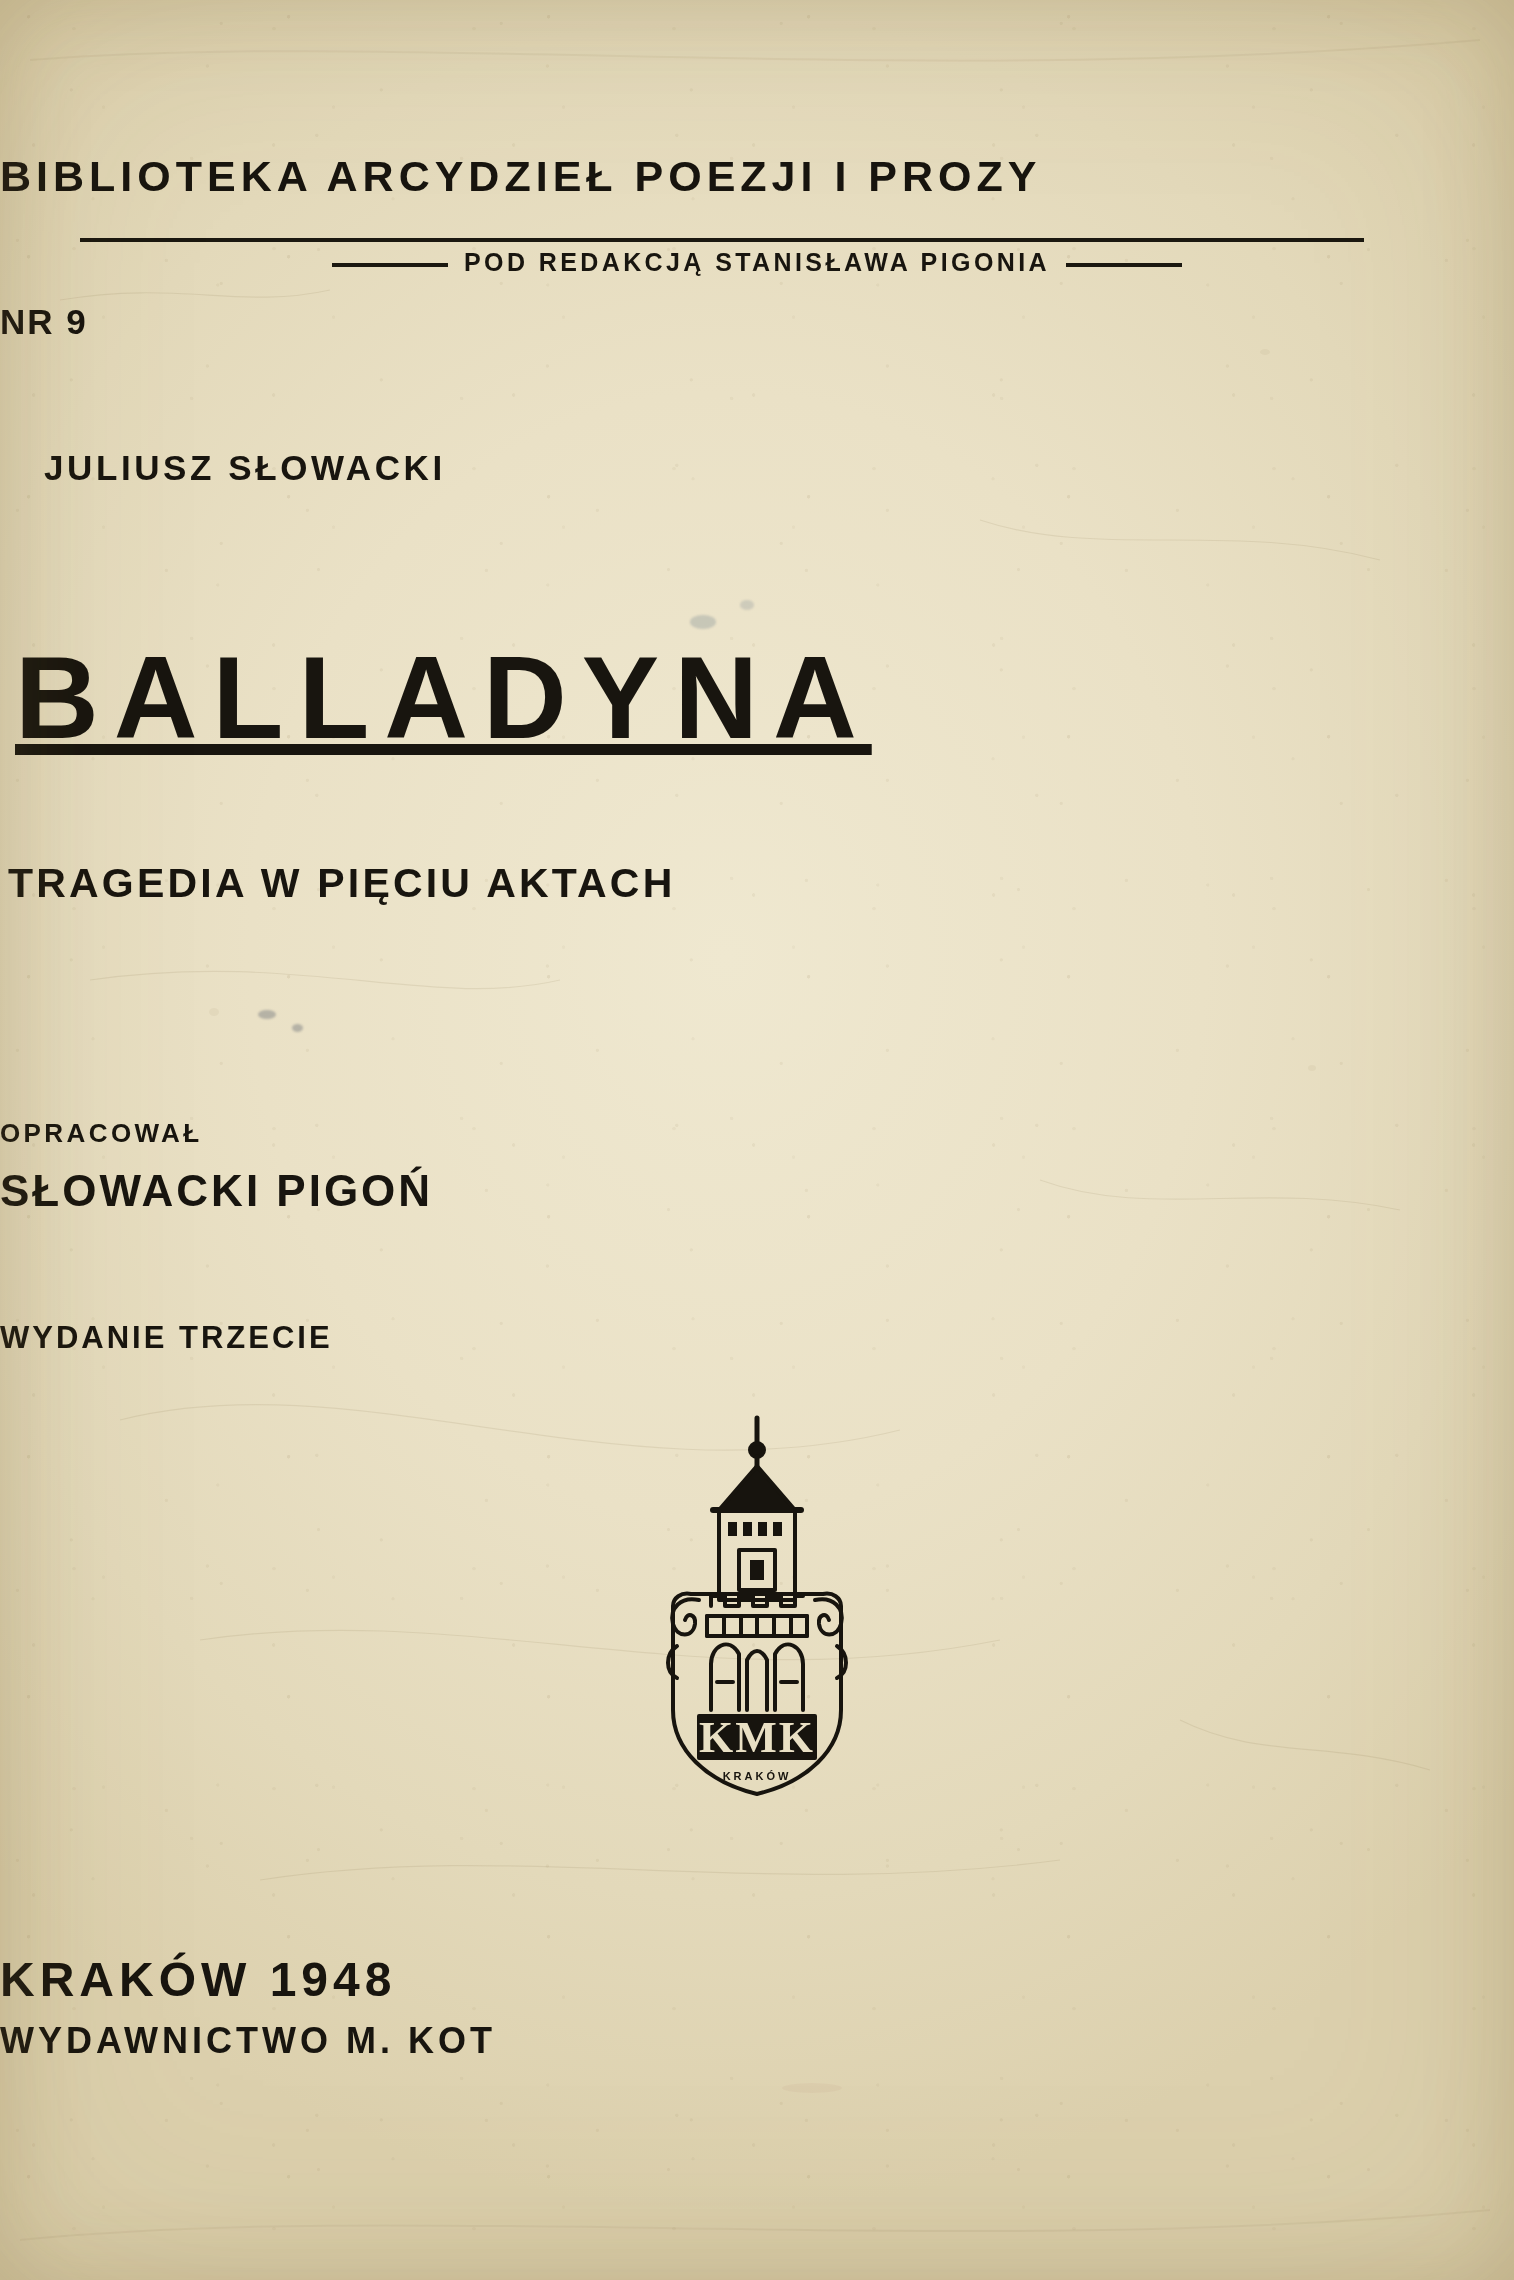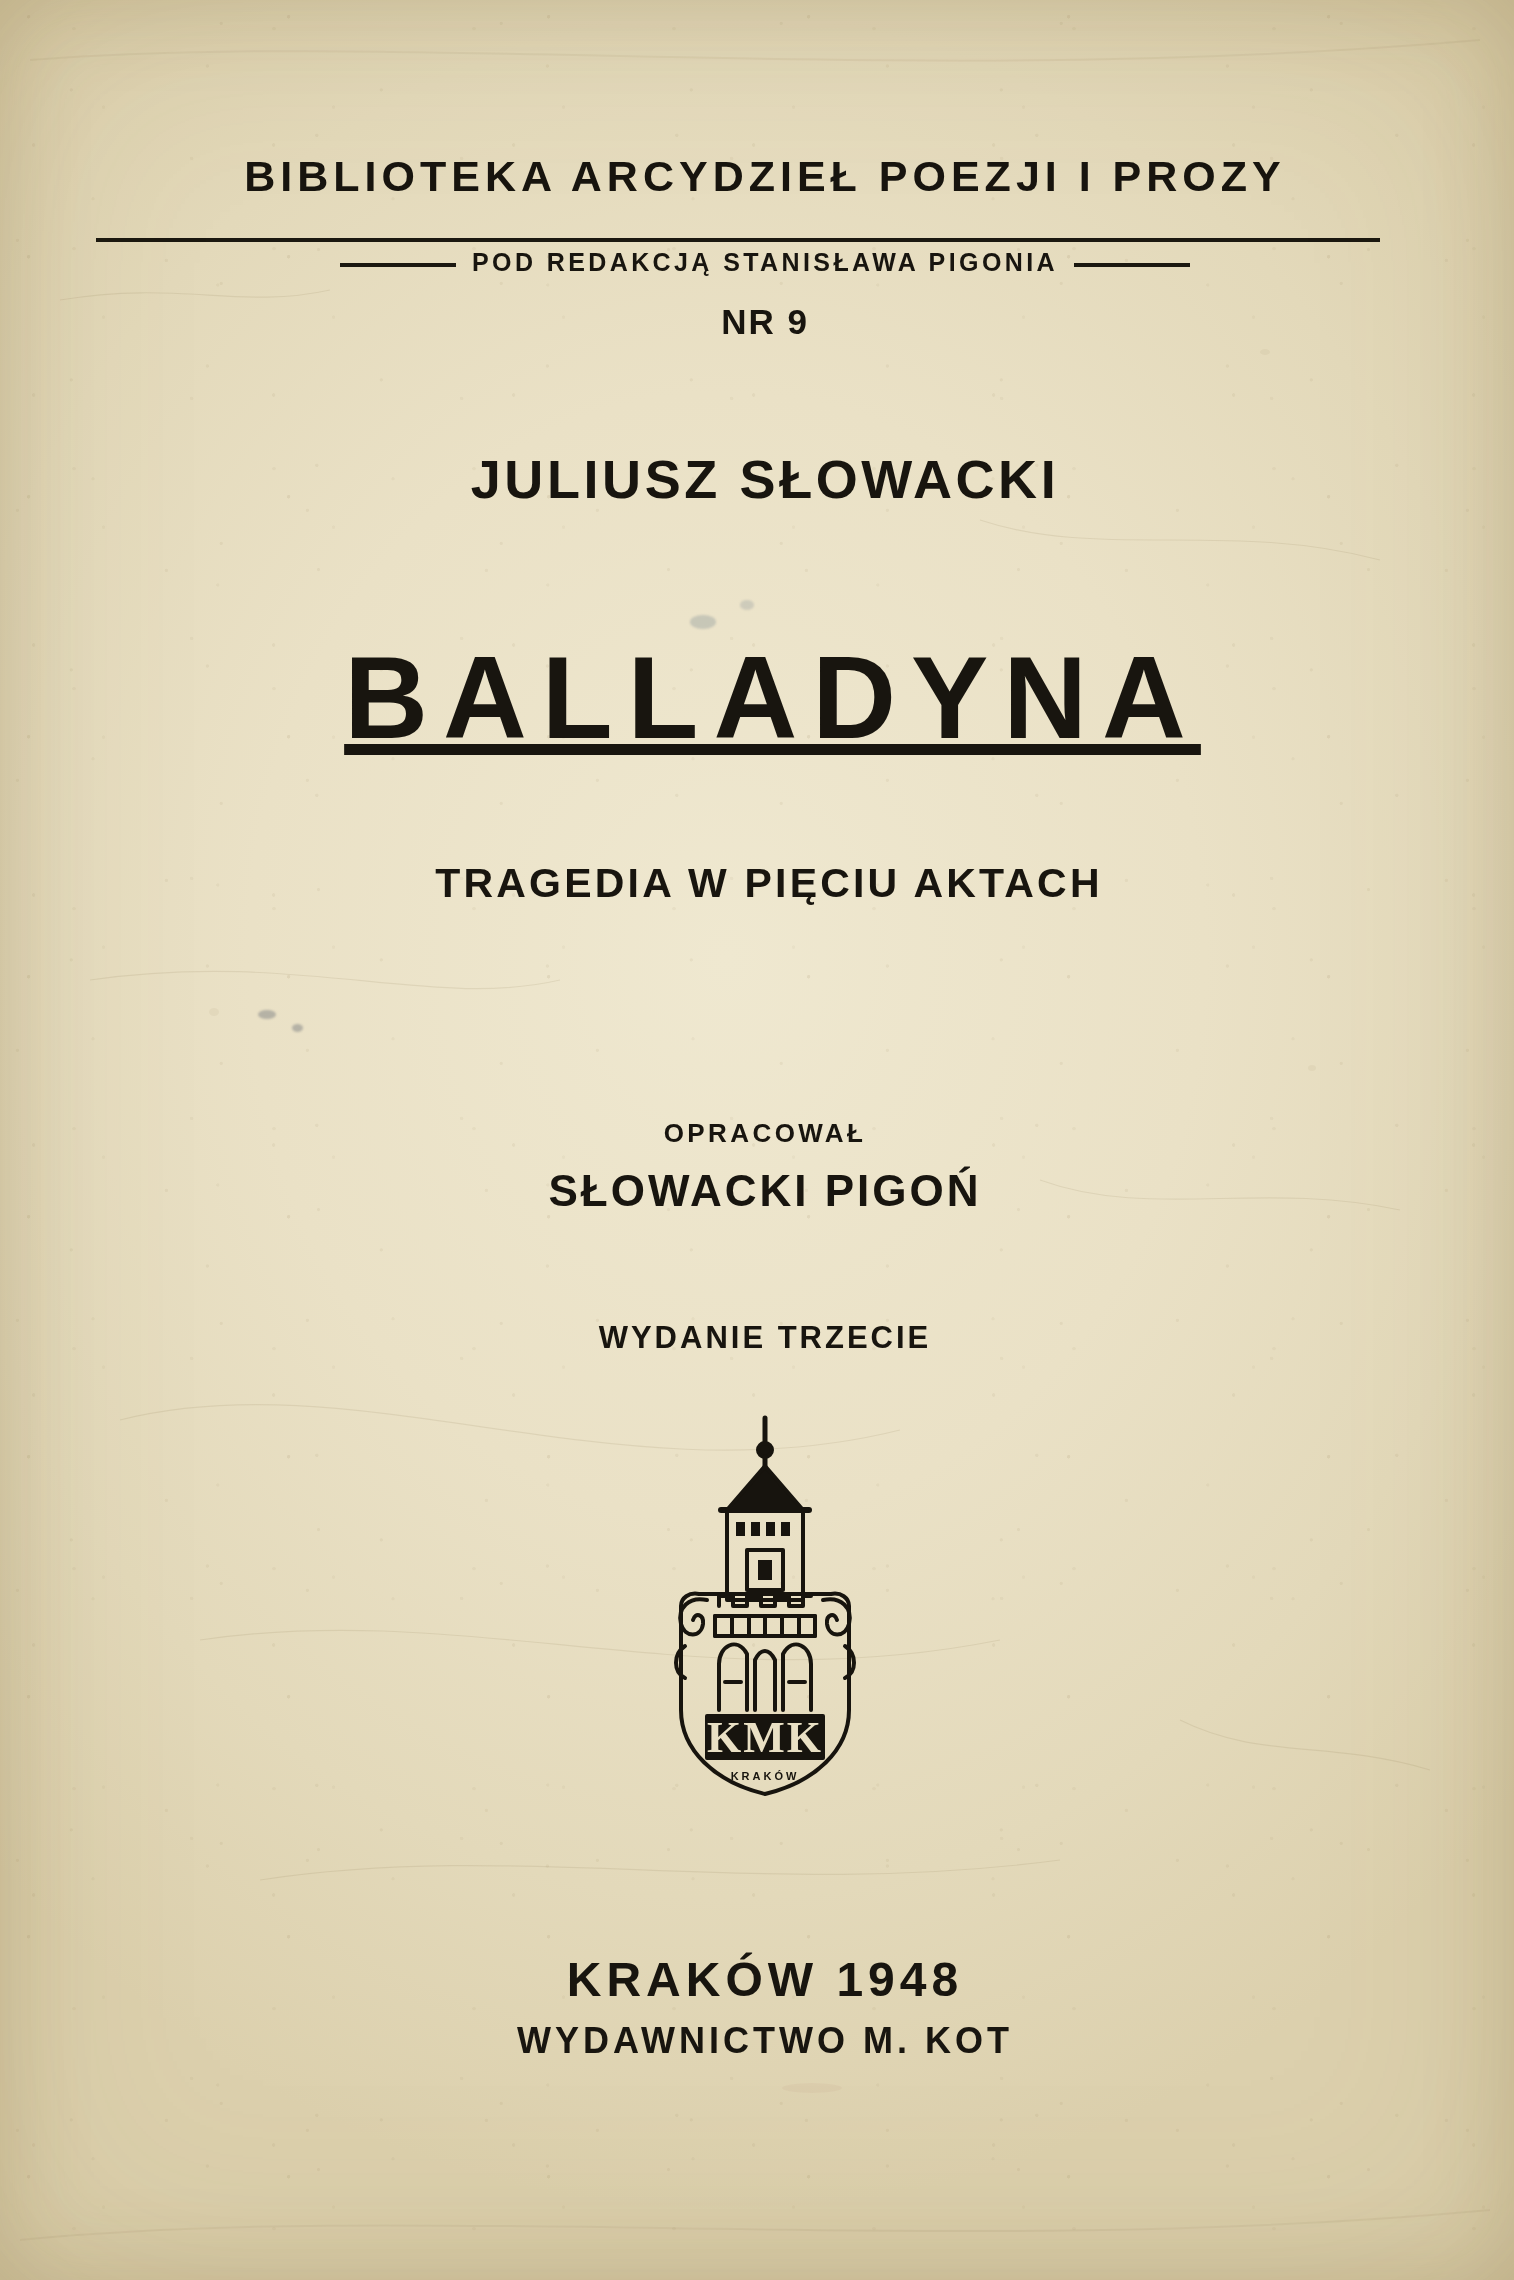--- a/index.html
+++ b/index.html
@@ -57,22 +57,20 @@
   .scratches {
     position: absolute;
     inset: 0;
     pointer-events: none;
     opacity: .30;
   }
   .content {
     position: absolute;
     inset: 0;
     color: #18150f;
-    text-align: center;
-    margin-left: 16px;
   }
 
   .series-title {
     position: absolute;
     top: 152px;
     left: 0; right: 0;
     font-size: 43px;
     letter-spacing: 5.0px;
     font-weight: 700;
     white-space: nowrap;
@@ -112,23 +110,24 @@
     top: 302px;
     left: 0; right: 0;
     font-size: 35px;
     letter-spacing: 2px;
     font-weight: 600;
   }
   .author {
     position: absolute;
     top: 448px;
     left: 0; right: 0;
-    font-size: 54px;
+    font-size: 35px;
     letter-spacing: 3.6px;
     font-weight: 600;
+    padding-left: 44px;
   }
   .main-title {
     position: absolute;
     top: 640px;
     left: 0; right: 0;
     font-size: 116px;
     line-height: 1;
     letter-spacing: 15px;
     font-weight: 700;
     text-indent: 15px;

